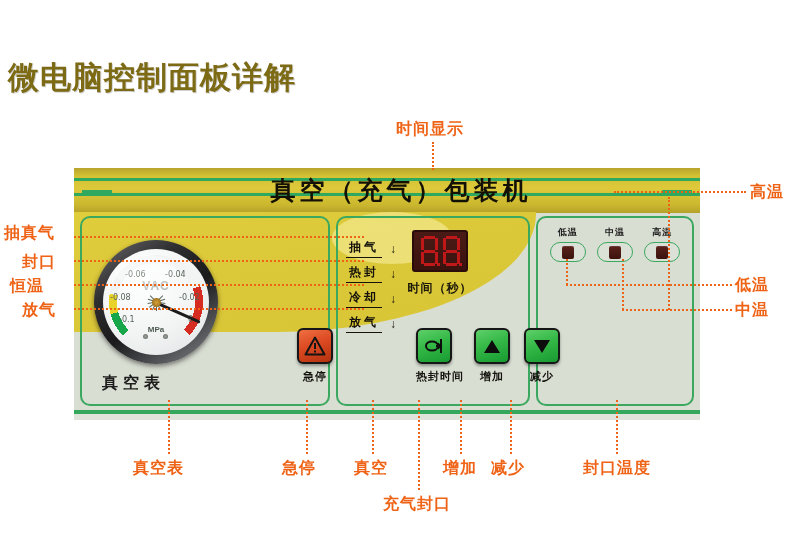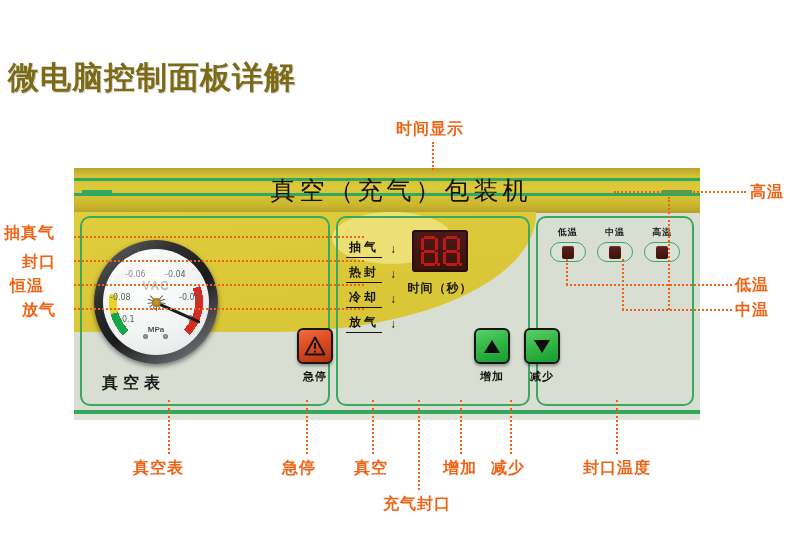--- a/index.html
+++ b/index.html
@@ -41,21 +41,21 @@
     background: #2fa860;
   }
   .banner-stripe.s1 { top: 10px; }
   .banner-stripe.s2 { top: 25px; }
   .banner-title {
     position: absolute;
     left: 0; top: 2px; width: 100%;
     text-align: center;
     font-family: "DejaVu Serif", "Liberation Serif", serif;
     font-size: 25px;
-    font-weight: normal;
+    font-weight: bold;
     color: #131005;
     letter-spacing: 4px;
     line-height: 42px;
     z-index: 3;
     padding-left: 28px;
   }
   .banner-dash {
     position: absolute; top: 22px; height: 4px; width: 30px;
     background: #2fa860; z-index: 4;
   }
@@ -460,20 +460,31 @@
       <svg width="22" height="20" viewBox="0 0 22 20">
         <path d="M11 1.5 L20.5 18.5 L1.5 18.5 Z" fill="none" stroke="#141414" stroke-width="2" stroke-linejoin="round"></path>
         <rect x="10" y="7" width="2" height="6" fill="#141414"></rect>
         <rect x="10" y="14.5" width="2" height="2" fill="#141414"></rect>
       </svg>
     </div>
     <div class="btn-label">急停</div>
   </div>
 
 
+  <div class="btn-wrap btn-seal">
+    <div class="btn green">
+      <svg width="24" height="20" viewBox="0 0 24 20">
+        <path d="M16 10 C16 4, 4 4, 4 10 C4 16, 16 16, 16 10" fill="none" stroke="#0d0d0d" stroke-width="2"></path>
+        <path d="M14 10 L20 10" stroke="#0d0d0d" stroke-width="2"></path>
+        <path d="M19 3 L19 17" stroke="#0d0d0d" stroke-width="2"></path>
+        <path d="M16 6.5 L20.5 10 L16 13.5 Z" fill="#0d0d0d"></path>
+      </svg>
+    </div>
+    <div class="btn-label">热封时间</div>
+  </div>
 
   <div class="btn-wrap btn-inc">
     <div class="btn green">
       <div class="tri-up"></div>
     </div>
     <div class="btn-label">增加</div>
   </div>
 
   <div class="btn-wrap btn-dec">
     <div class="btn green">

